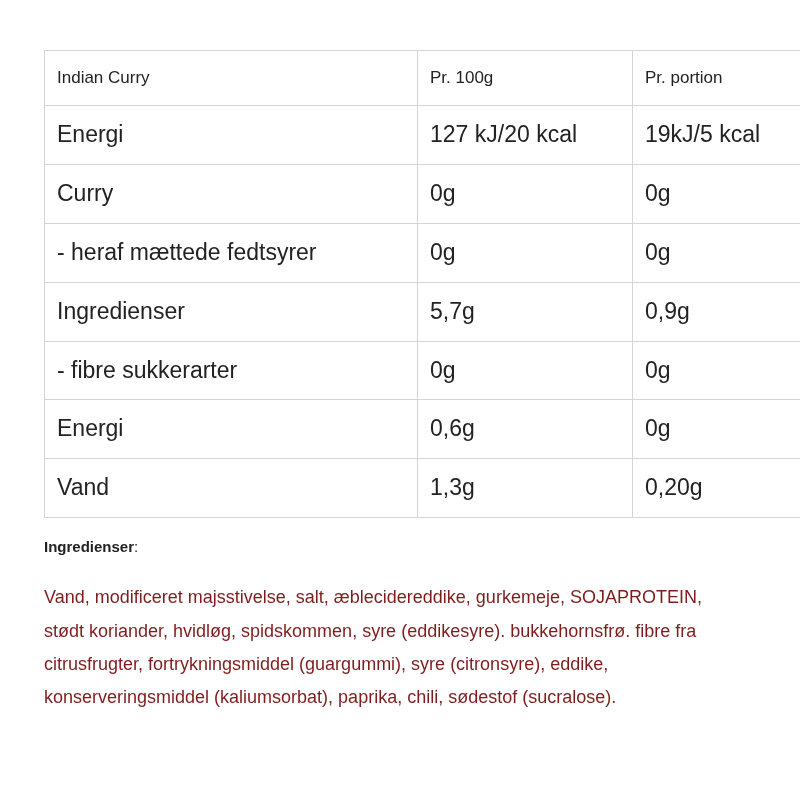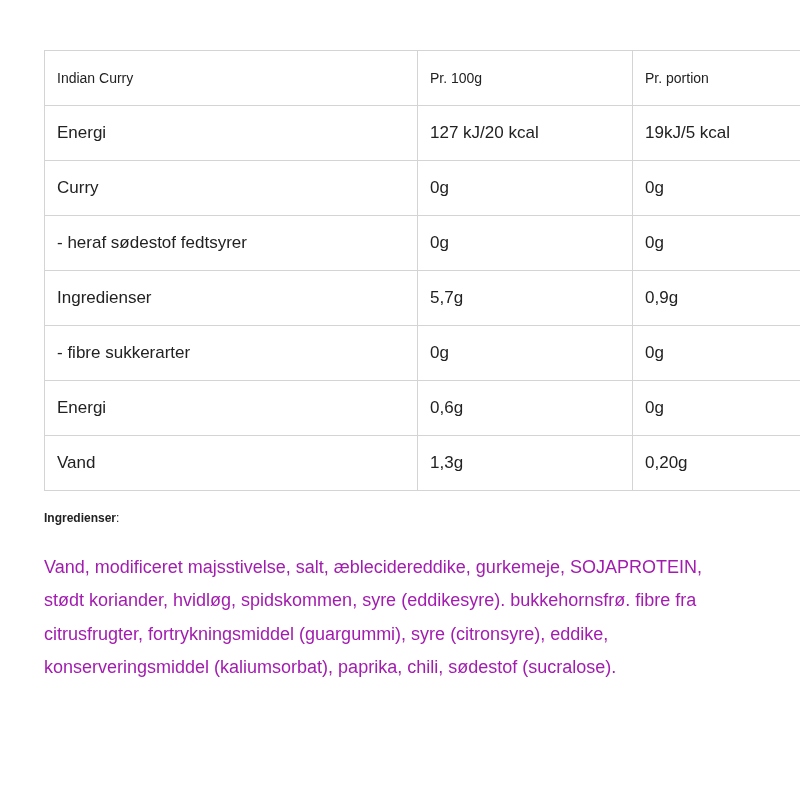--- a/index.html
+++ b/index.html
@@ -23,47 +23,47 @@
   }
   table.nutrition {
     border-collapse: collapse;
     width: 708px;
     table-layout: fixed;
     margin: 0;
   }
   table.nutrition td {
     border: 1px solid #d4d4d4;
     padding: 14px 12px 14px 12px;
-    font-size: 17px;
+    font-size: 23px;
     line-height: 1.3;
     vertical-align: middle;
     color: #222222;
     height: 26px;
   }
   table.nutrition td.label-col { width: 348px; }
   table.nutrition td.col-100 { width: 190px; }
   table.nutrition td.col-portion { width: 168px; }
   table.nutrition tr.header-row td {
-    font-size: 14px;
+    font-size: 17px;
   }
   td.bold, .bold { font-weight: normal; }
   .ingredients-heading {
     margin: 20px 0 0 0;
-    font-size: 12px;
+    font-size: 15px;
     font-weight: bold;
     color: #222222;
   }
   .ingredients-heading .colon {
     font-weight: normal;
   }
   .ingredients-body {
     margin: 26px 16px 0 0;
     font-size: 18px;
     line-height: 1.85;
-    color: #a21caf;
+    color: #7f1d1d;
     max-width: 712px;
   }
 </style>
 </head>
 <body>
 
 <div class="page">
 
   <table class="nutrition">
     <tbody>
@@ -79,21 +79,21 @@
         <td class="col-portion">19kJ/5 kcal</td>
       </tr>
 
       <tr>
         <td class="label-col bold">Curry</td>
         <td class="col-100">0g</td>
         <td class="col-portion">0g</td>
       </tr>
 
       <tr>
-        <td class="label-col">- heraf sødestof fedtsyrer</td>
+        <td class="label-col">- heraf mættede fedtsyrer</td>
         <td class="col-100">0g</td>
         <td class="col-portion">0g</td>
       </tr>
 
       <tr>
         <td class="label-col bold">Ingredienser</td>
         <td class="col-100">5,7g</td>
         <td class="col-portion">0,9g</td>
       </tr>
 

